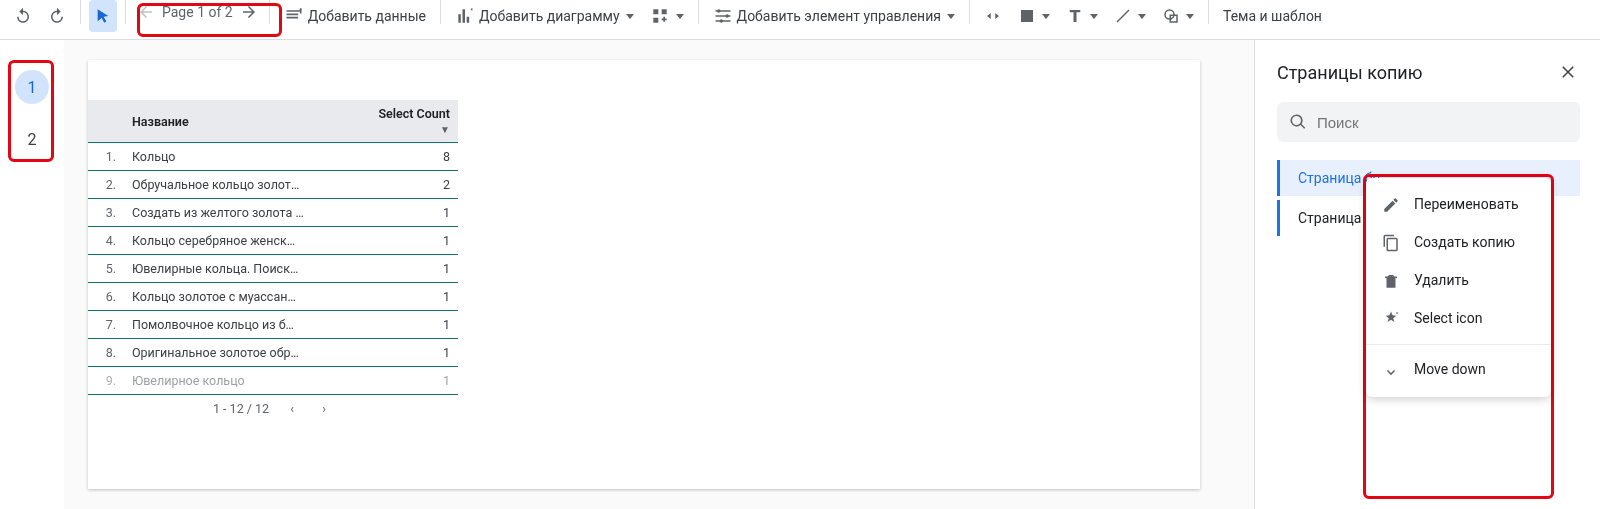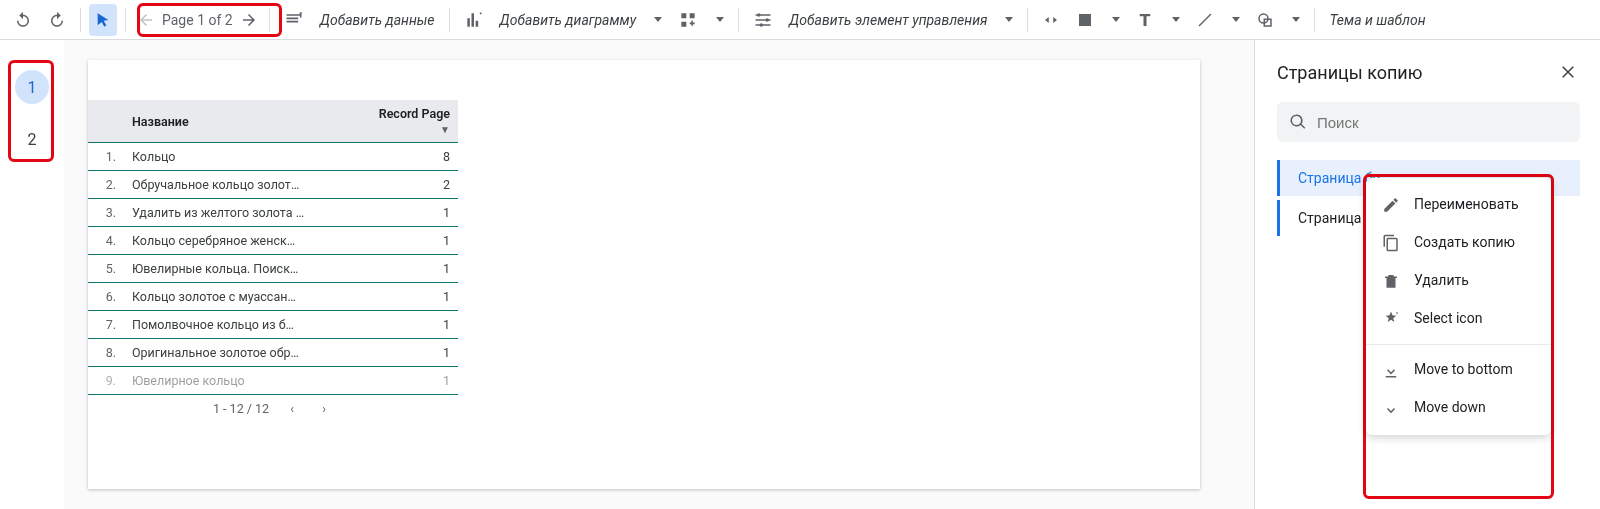--- a/index.html
+++ b/index.html
@@ -11,37 +11,36 @@
     width: 1600px;
     height: 509px;
     overflow: hidden;
     position: relative;
   }
 
   
   .toolbar {
     height: 40px;
     display: flex;
-    align-items: center;
+    align-items: flex-start;
     padding: 0 8px;
     border-bottom: 1px solid #dadce0;
     gap: 4px;
     background: #fff;
   }
   .tb-btn {
     height: 32px;
     display: inline-flex;
     align-items: center;
     justify-content: center;
     padding: 0 6px;
     border-radius: 4px;
     color: #5f6368;
     cursor: pointer;
-    gap: 16px;
-    font-style: italic;
+    gap: 4px;
   }
   .tb-btn svg { fill: #5f6368; }
   .tb-btn.selected { background: #d2e3fc; color: #1967d2; }
   .tb-btn.selected svg { fill: #1967d2; }
   .tb-sep {
     width: 1px;
     height: 24px;
     background: #dadce0;
     margin: 0 4px;
   }
@@ -327,39 +326,39 @@
 
 <div class="canvas-area">
   <div class="artboard">
     <div class="table-wrap" style="margin-left:0;">
       <table class="data-table">
         <thead>
           <tr>
             <th></th>
             <th>Название</th>
             <th>
-              <span>Record Page</span>
+              <span>Select Count</span>
               <span class="sort-caret">▼</span>
             </th>
           </tr>
         </thead>
         <tbody id="table-body">
             <tr>
               <td>1.</td>
               <td>Кольцо</td>
               <td>8</td>
             </tr>
             <tr>
               <td>2.</td>
               <td>Обручальное кольцо золот…</td>
               <td>2</td>
             </tr>
             <tr>
               <td>3.</td>
-              <td>Удалить из желтого золота …</td>
+              <td>Создать из желтого золота …</td>
               <td>1</td>
             </tr>
             <tr>
               <td>4.</td>
               <td>Кольцо серебряное женск…</td>
               <td>1</td>
             </tr>
             <tr>
               <td>5.</td>
               <td>Ювелирные кольца. Поиск…</td>
@@ -443,26 +442,20 @@
   <div class="cm-item">
     <svg viewBox="0 0 24 24">
         <path d="M12 2l2 5 5 .5-4 3.5 1.5 5L12 13l-4.5 3 1.5-5-4-3.5 5-.5z"></path>
         <path d="M19 4h2M20 3v2" stroke="#5f6368" stroke-width="1.5"></path>
       </svg>
     <span>Select icon</span>
   </div>
   <div class="cm-sep"></div>
   <div class="cm-item">
     <svg viewBox="0 0 24 24">
-        <path d="M12 3v12l-4-4-1.4 1.4L12 18l5.4-5.6L16 11l-4 4V3zM5 20h14v2H5z"></path>
-      </svg>
-    <span>Move to bottom</span>
-  </div>
-  <div class="cm-item">
-    <svg viewBox="0 0 24 24">
         <path d="M12 4v12l-4-4-1.4 1.4L12 19l5.4-5.6L16 12l-4 4V4z"></path>
       </svg>
     <span>Move down</span>
   </div>
 </div>
 
 <div id="redbox-pages" class="redbox"></div>
 <div id="redbox-pagenav" class="redbox"></div>
 <div id="redbox-context" class="redbox"></div>
 

